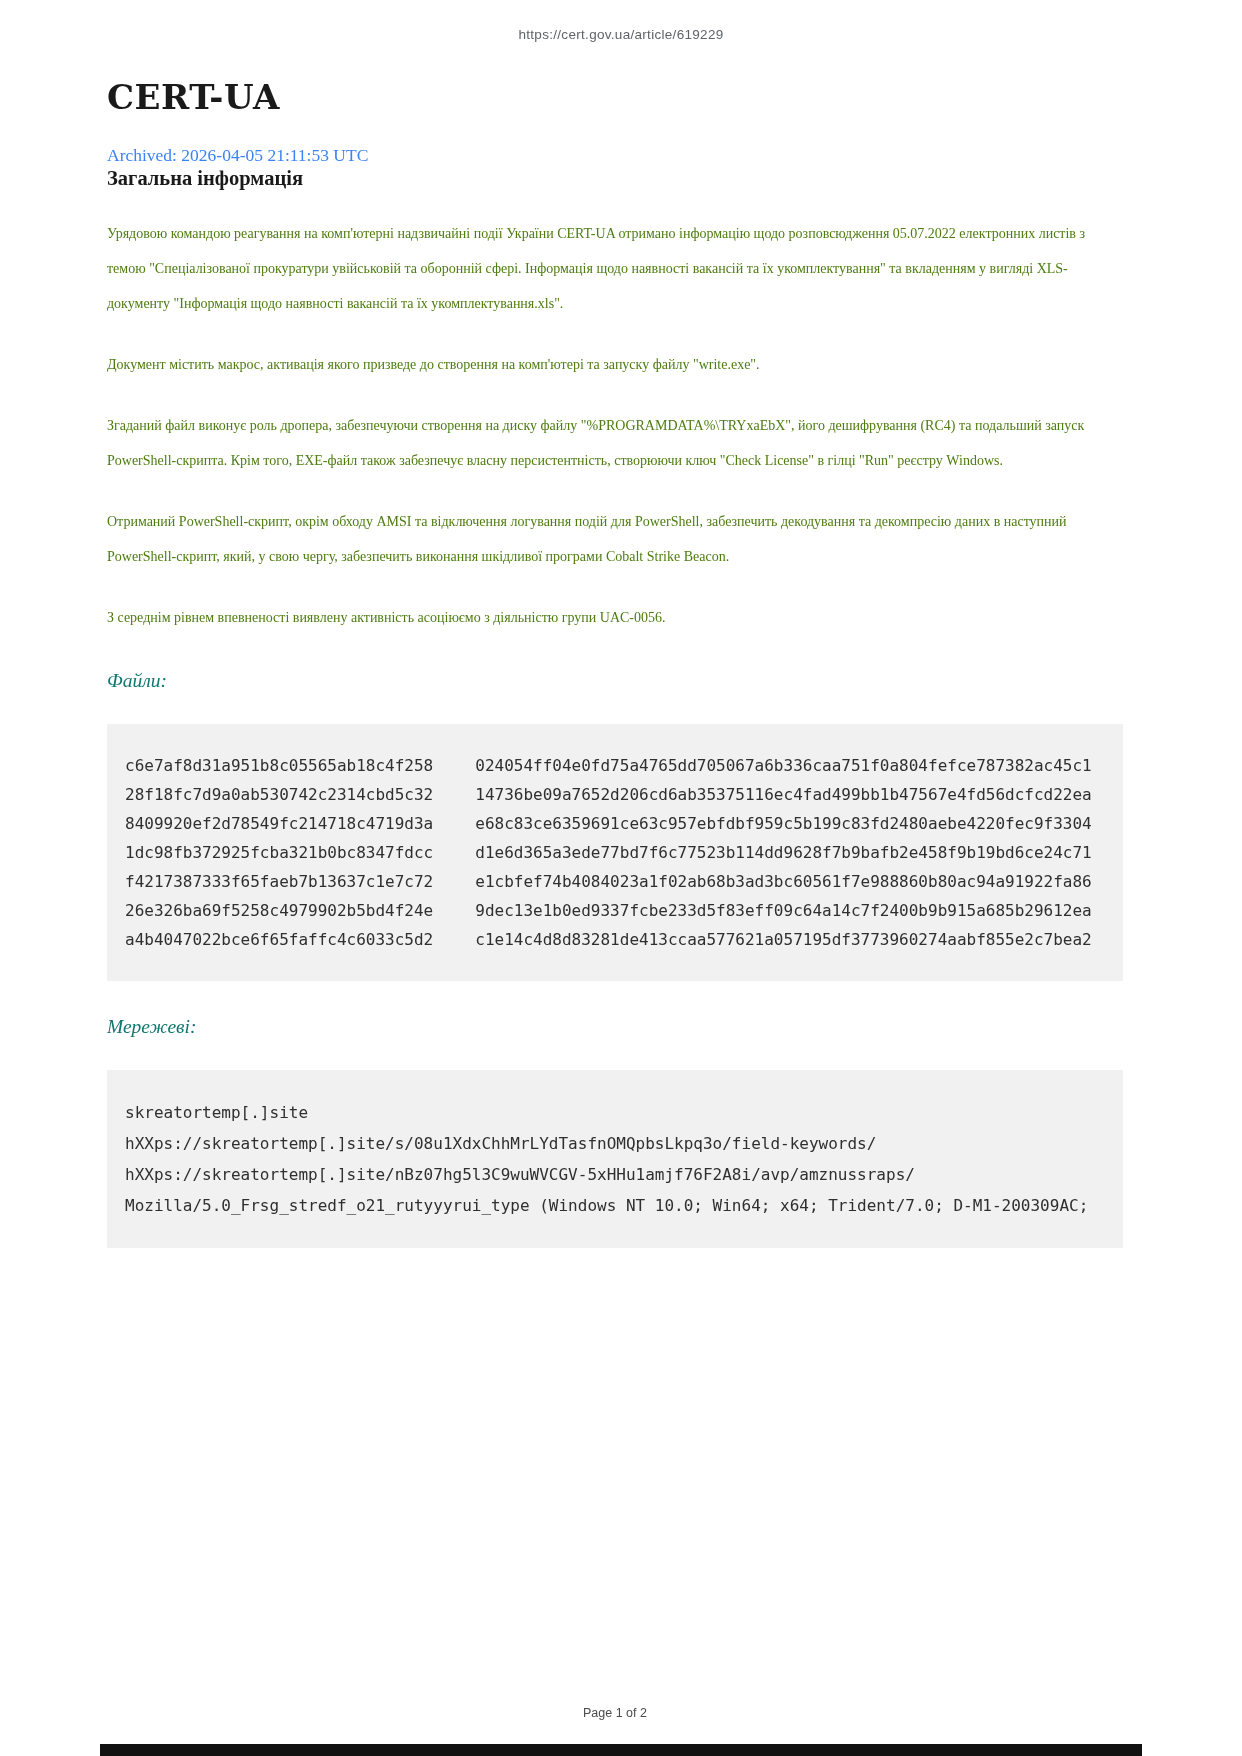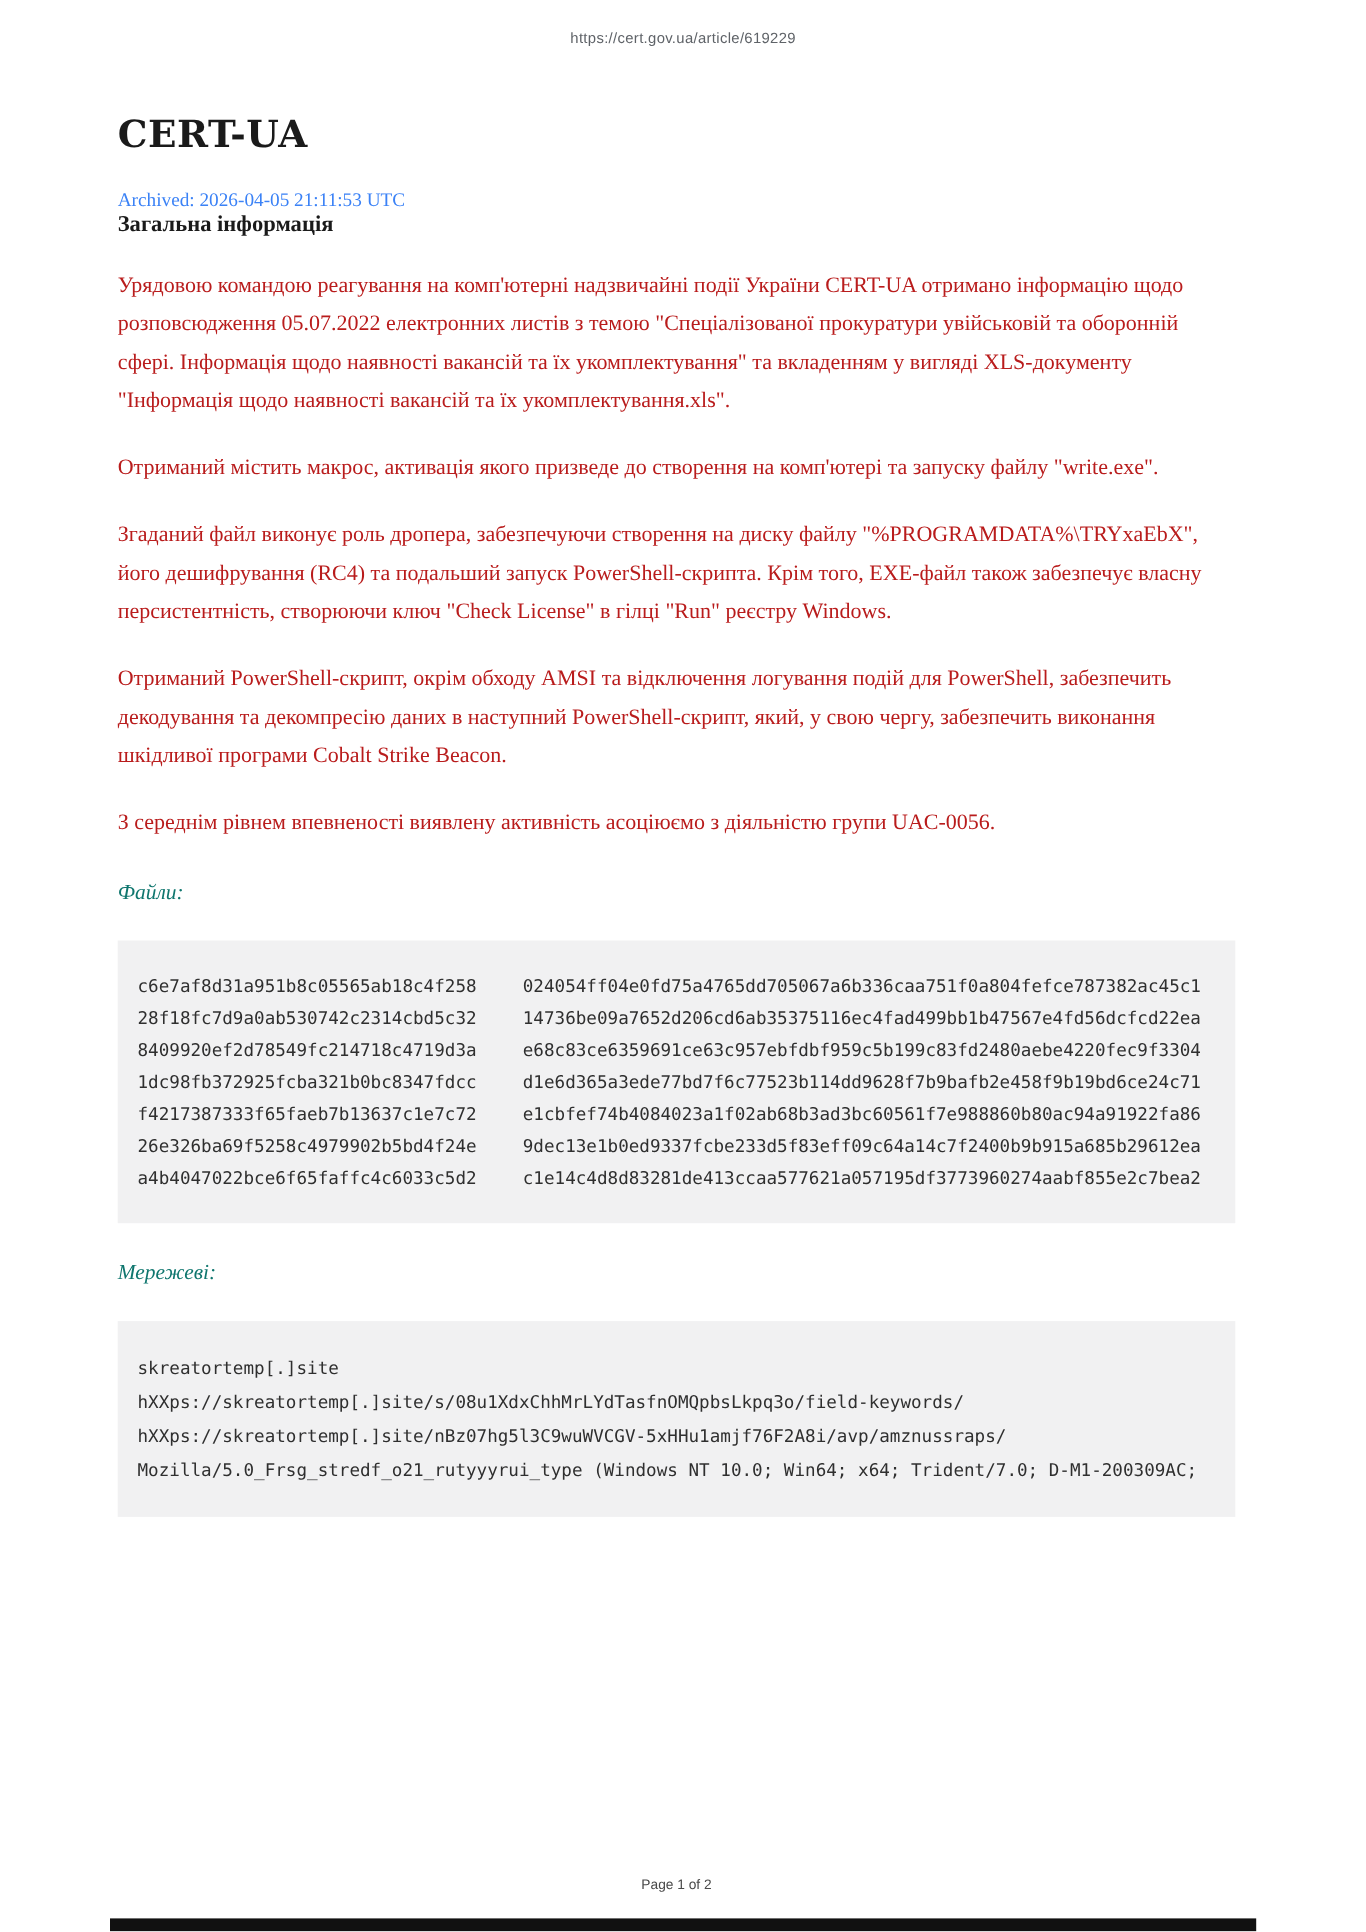--- a/index.html
+++ b/index.html
@@ -21,21 +21,21 @@
     letter-spacing: 0.3px;
   }
   .content {
     position: absolute;
     left: 107px;
     top: 0;
     width: 1016px;
   }
   .page-title {
     margin: 0;
-    padding-top: 106px;
+    padding-top: 80px;
     font-family: "DejaVu Serif", serif;
     font-weight: bold;
     font-size: 34px;
     line-height: 1;
     color: #1a1a1a;
     letter-spacing: 0.5px;
   }
   .archived {
     margin-top: 30px;
     font-size: 17.5px;
@@ -47,23 +47,23 @@
     font-weight: bold;
     font-size: 20.5px;
     line-height: 24px;
     color: #1a1a1a;
     margin: 0;
   }
   .mt-general { margin-top: 70px; }
   .mt-iocs { margin-top: 26px; }
   p.body-par {
     margin: 26px 0 0 0;
-    font-size: 20px;
+    font-size: 14px;
     line-height: 35px;
-    color: #b91c1c;
+    color: #4d7c0f;
   }
   .io-label {
     margin-top: 28px;
     font-style: italic;
     font-size: 19.5px;
     line-height: 35px;
     color: #0f766e;
   }
   .code-block {
     margin-top: 26px;
@@ -106,21 +106,21 @@
 
   <div class="content">
 
     <h1 class="page-title">CERT-UA</h1>
 
     <div class="archived">Archived: 2026-04-05 21:11:53 UTC</div>
 
     <h2 class="section-heading mt-general">Загальна інформація</h2>
 
     <p class="body-par">Урядовою командою реагування на комп'ютерні надзвичайні події України CERT-UA отримано інформацію щодо розповсюдження 05.07.2022 електронних листів з темою "Спеціалізованої прокуратури увійськовій та оборонній сфері. Інформація щодо наявності вакансій та їх укомплектування" та вкладенням у вигляді XLS-документу "Інформація щодо наявності вакансій та їх укомплектування.xls".</p>
-    <p class="body-par">Отриманий містить макрос, активація якого призведе до створення на комп'ютері та запуску файлу "write.exe".</p>
+    <p class="body-par">Документ містить макрос, активація якого призведе до створення на комп'ютері та запуску файлу "write.exe".</p>
     <p class="body-par">Згаданий файл виконує роль дропера, забезпечуючи створення на диску файлу "%PROGRAMDATA%\TRYxaEbX", його дешифрування (RC4) та подальший запуск PowerShell-скрипта. Крім того, EXE-файл також забезпечує власну персистентність, створюючи ключ "Check License" в гілці "Run" реєстру Windows.</p>
     <p class="body-par">Отриманий PowerShell-скрипт, окрім обходу AMSI та відключення логування подій для PowerShell, забезпечить декодування та декомпресію даних в наступний PowerShell-скрипт, який, у свою чергу, забезпечить виконання шкідливої програми Cobalt Strike Beacon.</p>
     <p class="body-par">З середнім рівнем впевненості виявлену активність асоціюємо з діяльністю групи UAC-0056.</p>
 
 
     <div class="io-label">Файли:</div>
 
     <div class="code-block files-block"><div class="hash-row"><span>c6e7af8d31a951b8c05565ab18c4f258</span><span>024054ff04e0fd75a4765dd705067a6b336caa751f0a804fefce787382ac45c1</span></div><div class="hash-row"><span>28f18fc7d9a0ab530742c2314cbd5c32</span><span>14736be09a7652d206cd6ab35375116ec4fad499bb1b47567e4fd56dcfcd22ea</span></div><div class="hash-row"><span>8409920ef2d78549fc214718c4719d3a</span><span>e68c83ce6359691ce63c957ebfdbf959c5b199c83fd2480aebe4220fec9f3304</span></div><div class="hash-row"><span>1dc98fb372925fcba321b0bc8347fdcc</span><span>d1e6d365a3ede77bd7f6c77523b114dd9628f7b9bafb2e458f9b19bd6ce24c71</span></div><div class="hash-row"><span>f4217387333f65faeb7b13637c1e7c72</span><span>e1cbfef74b4084023a1f02ab68b3ad3bc60561f7e988860b80ac94a91922fa86</span></div><div class="hash-row"><span>26e326ba69f5258c4979902b5bd4f24e</span><span>9dec13e1b0ed9337fcbe233d5f83eff09c64a14c7f2400b9b915a685b29612ea</span></div><div class="hash-row"><span>a4b4047022bce6f65faffc4c6033c5d2</span><span>c1e14c4d8d83281de413ccaa577621a057195df3773960274aabf855e2c7bea2</span></div></div>
 
     <div class="io-label">Мережеві:</div>

